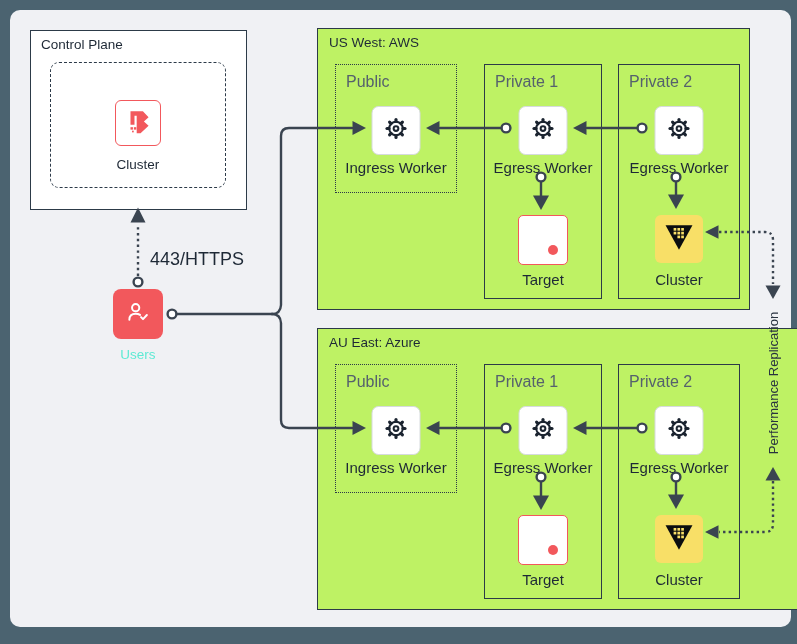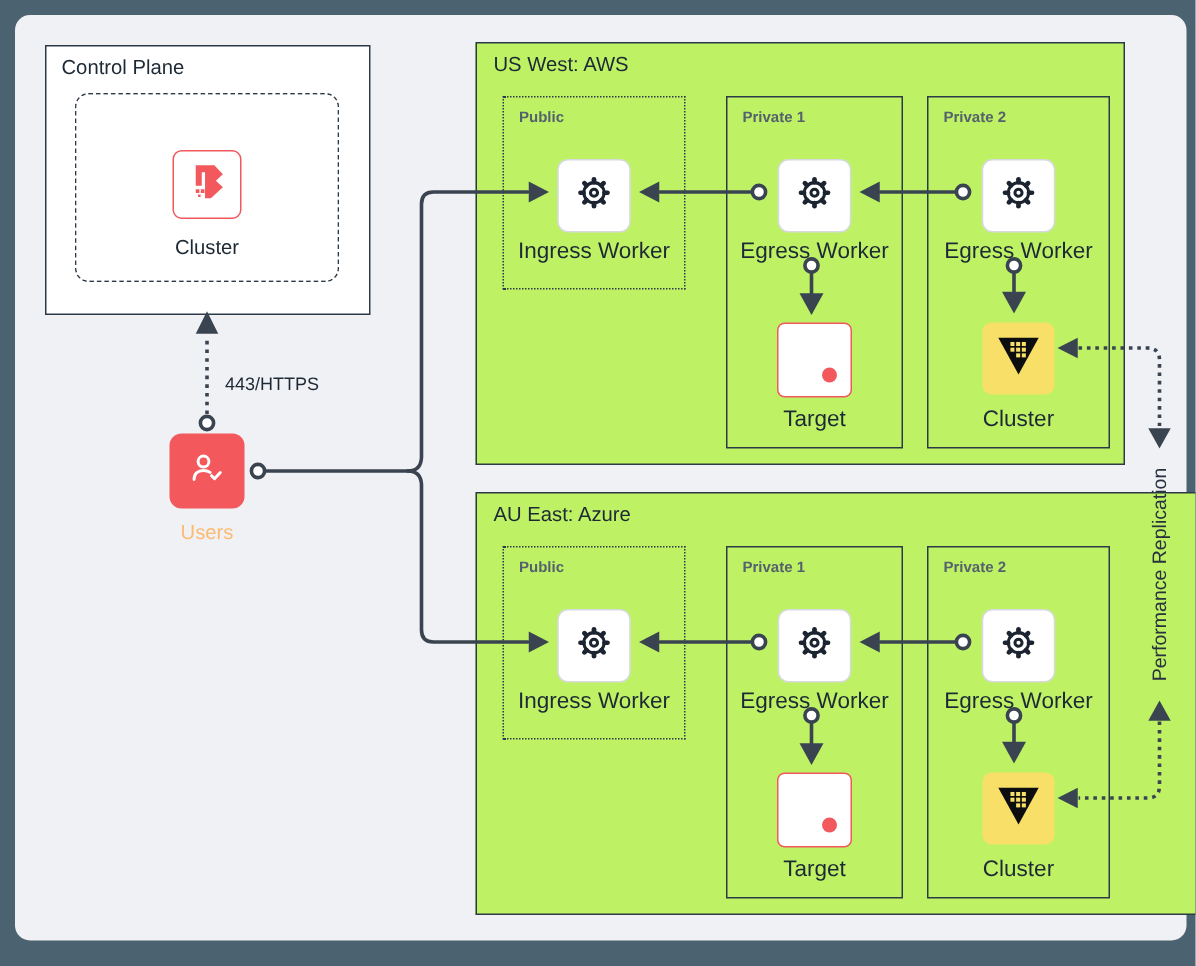--- a/index.html
+++ b/index.html
@@ -9,33 +9,33 @@
 
   
   .cpbox{position:absolute;left:30px;top:30px;width:215px;height:178px;background:#ffffff;border:1.8px solid #2c3a48;}
   .cptitle{position:absolute;left:10px;top:6px;font-size:13.5px;color:#1e2936;}
   .hcpbox{position:absolute;left:19px;top:31px;width:174px;height:124px;border:1.6px dashed #2c3a48;border-radius:9px;}
   .hcptitle{position:absolute;left:0;top:8px;width:100%;text-align:center;font-size:13.5px;color:#1e2936;}
   .boundarybox{position:absolute;left:50%;top:37px;transform:translateX(-50%);width:44px;height:44px;background:#fff;border:1.6px solid #f2585c;border-radius:6px;display:flex;align-items:center;justify-content:center;}
   .hcpcluster{position:absolute;left:0;top:94px;width:100%;text-align:center;font-size:13.5px;color:#1e2936;}
 
   .usersbox{position:absolute;left:113px;top:289px;width:50px;height:50px;background:#f2585c;border-radius:8px;display:flex;align-items:center;justify-content:center;}
-  .userslabel{position:absolute;left:108px;top:347px;width:60px;text-align:center;font-size:13.5px;color:#fdba74;}
-  .httpslabel{position:absolute;left:150px;top:249px;font-size:12px;color:#1e2936;}
+  .userslabel{position:absolute;left:108px;top:347px;width:60px;text-align:center;font-size:13.5px;color:#5eead4;}
+  .httpslabel{position:absolute;left:150px;top:249px;font-size:18px;color:#1e2936;}
 
   .region{position:absolute;left:317px;width:431px;height:280px;background:#bef264;border:1.7px solid #2c3a48;}
   .region.us{top:28px;}
   .region.au{top:328px;padding-left:48px;}
   .regtitle{position:absolute;left:11px;top:6px;font-size:13.5px;color:#1e2936;}
 
   .zone{position:absolute;top:35px;height:233px;border:1.6px solid #2c3a48;}
   .zone--dotted{left:17px;width:120px;height:127px;border:1.6px dotted #2c3a48;}
   .zone--p1{left:166px;width:116px;}
   .zone--p2{left:300px;width:120px;}
-  .zonelabel{position:absolute;left:10px;top:8px;font-size:10px;color:#55616d;font-weight:bold;}
+  .zonelabel{position:absolute;left:10px;top:8px;font-size:16px;color:#55616d;}
 
   .iconbox{position:absolute;width:47px;height:47px;background:#fff;border:1.4px solid #d6dade;border-radius:7px;display:flex;align-items:center;justify-content:center;}
   .iconbox.gearpos{top:41px;left:50%;transform:translateX(-50%);}
   .nodelabel{position:absolute;left:0;top:94px;width:100%;text-align:center;font-size:15px;color:#1e2936;white-space:nowrap;}
   .nodelabel.low{top:206px;}
 
   .targetbox{position:absolute;left:50%;top:150px;transform:translateX(-50%);width:48px;height:48px;background:#fff;border:1.6px solid #f2585c;border-radius:5px;}
   .targetdot{position:absolute;left:29px;top:29px;width:10px;height:10px;border-radius:50%;background:#f2585c;}
   .vaultbox{position:absolute;left:50%;top:150px;transform:translateX(-50%);width:48px;height:48px;background:#f8df67;border-radius:6px;display:flex;align-items:center;justify-content:center;}
 

